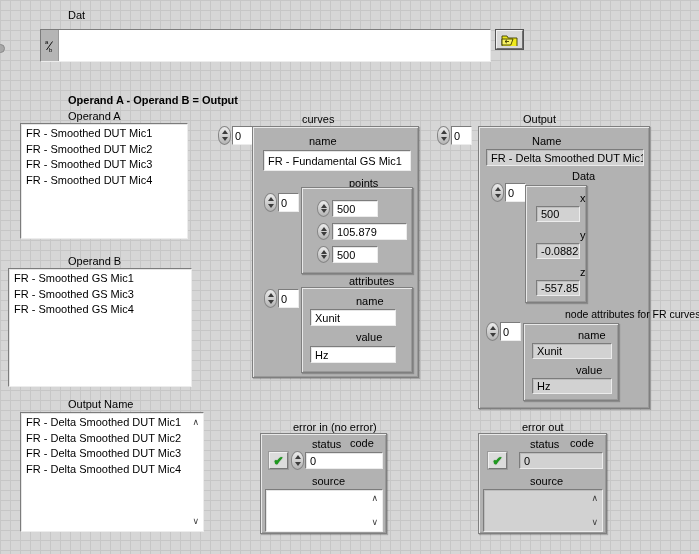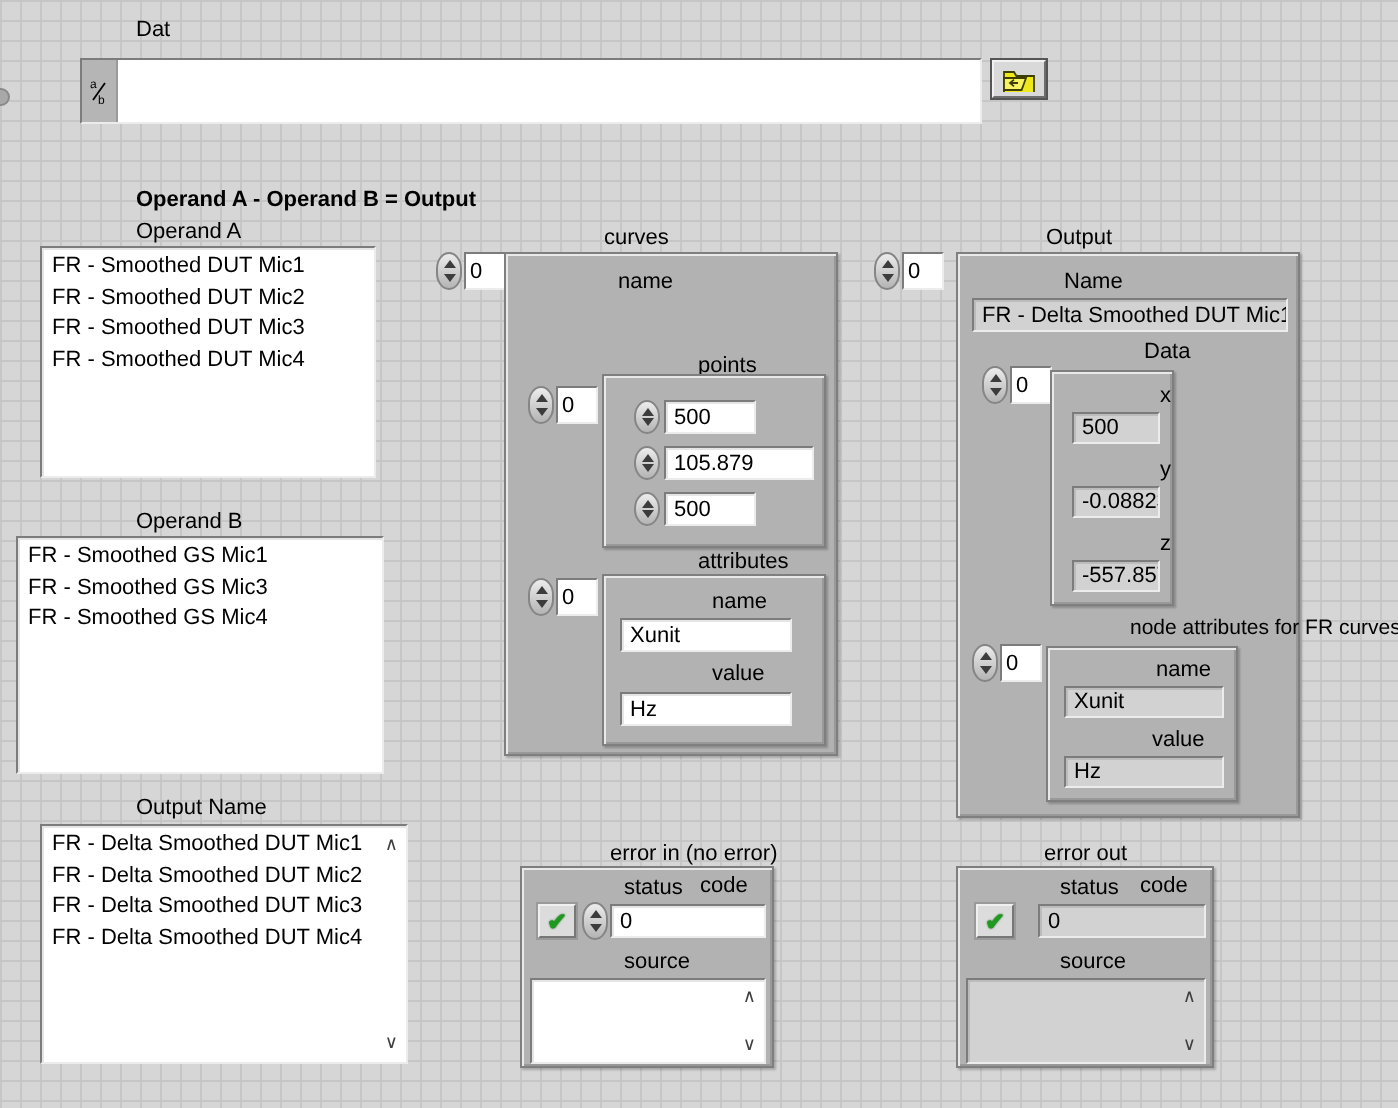--- a/index.html
+++ b/index.html
@@ -117,20 +117,21 @@
     <span class="chev" style="bottom:5px">∨</span>
   </div>
 
   <div class="spinner" style="left:218px;top:126px">
     <div class="spin"></div>
     <div class="idx-box">0</div>
   </div>
   <span class="lbl" style="left:256px;top:113px">curves</span>
   <div class="panel" style="left:252px;top:126px;width:167px;height:252px">
     <span class="lbl" style="left:10px;top:8px">name</span>
+    <div class="sunk fwhite" style="left:10px;top:23px;width:148px;height:21px">FR - Fundamental GS Mic1</div>
 
     <span class="lbl" style="left:50px;top:50px">points</span>
     <div class="spinner" style="left:11px;top:66px">
       <div class="spin"></div>
       <div class="idx-box">0</div>
     </div>
     <div class="panel" style="left:48px;top:60px;width:112px;height:87px">
       <span class="lbl" style="left:8px;top:15px">x</span>
       <div class="spin" style="position:absolute;left:15px;top:12px;height:17px"></div>
       <div class="sunk fwhite" style="left:30px;top:12px;width:46px;height:17px">500</div>
@@ -184,21 +185,21 @@
       <div class="idx-box">0</div>
     </div>
     <div class="panel" style="left:44px;top:196px;width:96px;height:78px">
       <span class="lbl" style="left:8px;top:5px">name</span>
       <div class="sunk fgray" style="left:8px;top:19px;width:80px;height:16px">Xunit</div>
       <span class="lbl" style="left:6px;top:40px">value</span>
       <div class="sunk fgray" style="left:8px;top:54px;width:80px;height:16px">Hz</div>
     </div>
   </div>
 
-  <span class="lbl" style="left:259px;top:421px">error in (no error)</span>
+  <span class="lbl" style="left:247px;top:421px">error in (no error)</span>
   <div class="panel" style="left:260px;top:433px;width:127px;height:101px">
     <span class="lbl" style="left:5px;top:4px">status</span>
     <div class="check-btn" style="left:8px;top:18px">
       <span>✔</span>
     </div>
     <span class="lbl" style="left:43px;top:3px">code</span>
     <div class="spin" style="position:absolute;left:30px;top:17px"></div>
     <div class="sunk fwhite" style="left:44px;top:18px;width:78px;height:17px">0</div>
     <span class="lbl" style="left:5px;top:41px">source</span>
     <div class="sunk fwhite" style="left:4px;top:55px;width:118px;height:43px">

